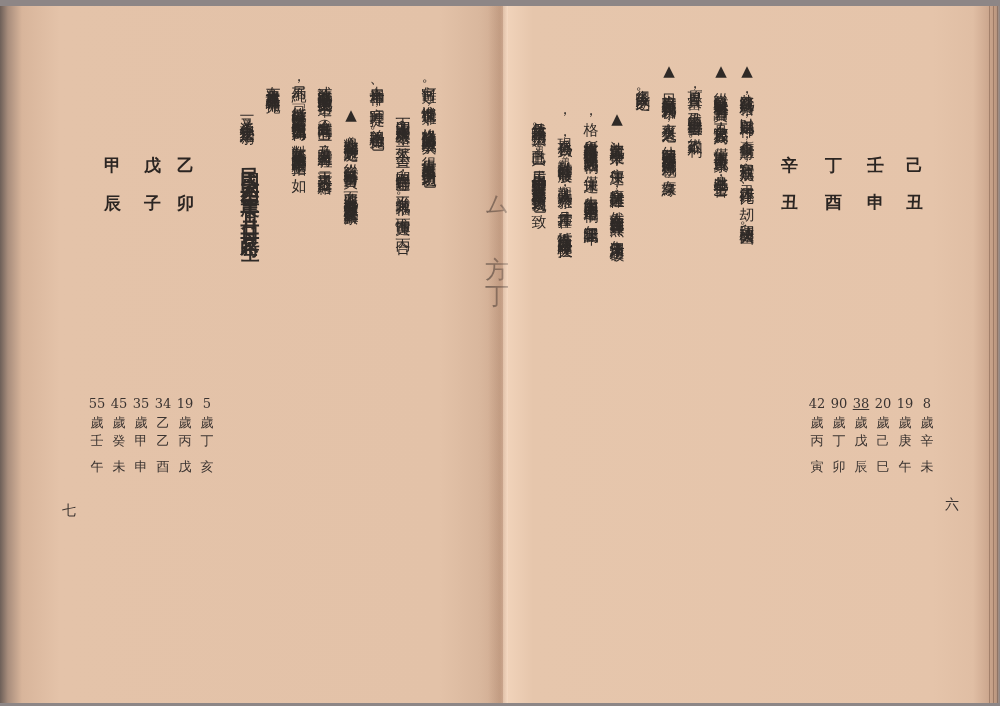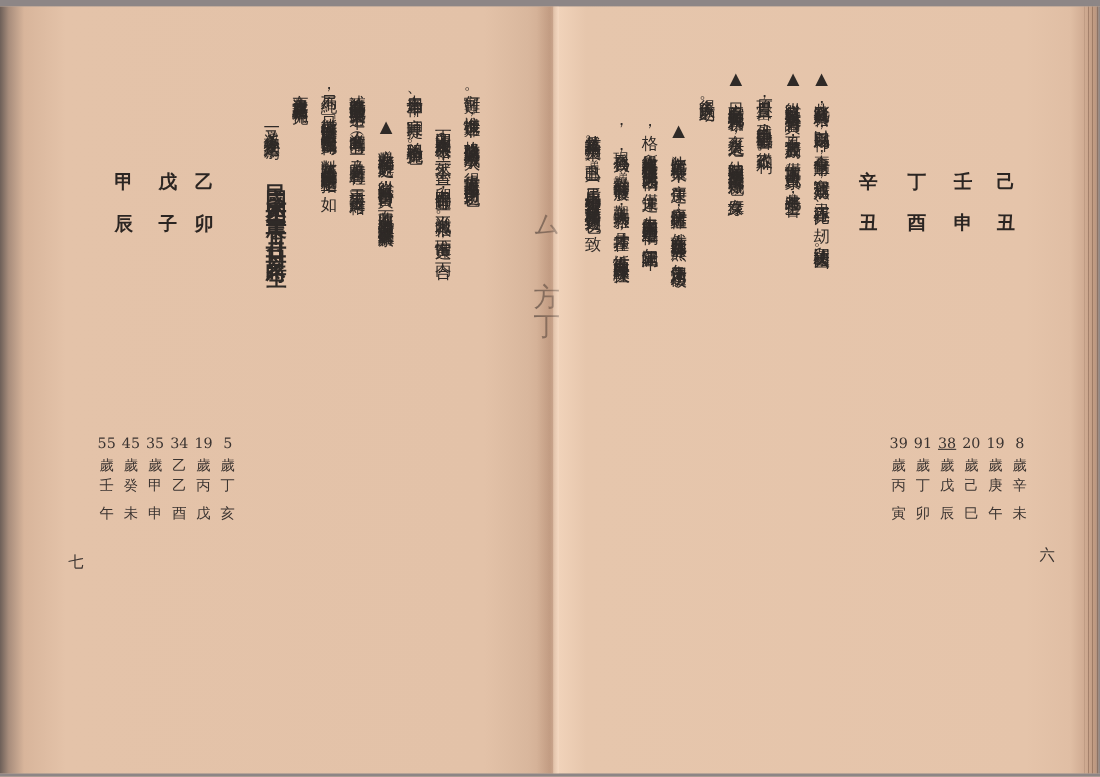--- a/index.html
+++ b/index.html
@@ -152,22 +152,22 @@
 
     <div class="vcol" style="left:49px; top:104px;">
       <span>，現爲公務員，</span><span class="small-note">弟</span><span>勸其從商較有發展。觀其人人物大雅，才具揮霍，性循良而交際外緣較欠佳，</span>
     </div>
 
     <div class="vcol" style="left:23px; top:104px;">
       <span>然才具謀略均爲上策。</span><span class="small-note">弟</span><span>卜其己巳、戊辰二十年用神得力當有得意於商場勢如破竹之大功也，致</span>
     </div>
 
     <div class="luck-table" style="left:303px; top:390px; width:140px; height:100px;">
-      <div class="cell" style="left:0px; top:0;">39</div>
-      <div class="cell" style="left:22px; top:0;">91</div>
+      <div class="cell" style="left:0px; top:0;">42</div>
+      <div class="cell" style="left:22px; top:0;">90</div>
       <div class="cell" style="left:44px; top:0;text-decoration:underline;">38</div>
       <div class="cell" style="left:66px; top:0;">20</div>
       <div class="cell" style="left:88px; top:0;">19</div>
       <div class="cell" style="left:110px; top:0;">8</div>
 
       <div class="cell" style="left:0px; top:18px;">歲</div>
       <div class="cell" style="left:22px; top:18px;">歲</div>
       <div class="cell" style="left:44px; top:18px;">歲</div>
       <div class="cell" style="left:66px; top:18px;">歲</div>
       <div class="cell" style="left:88px; top:18px;">歲</div>

